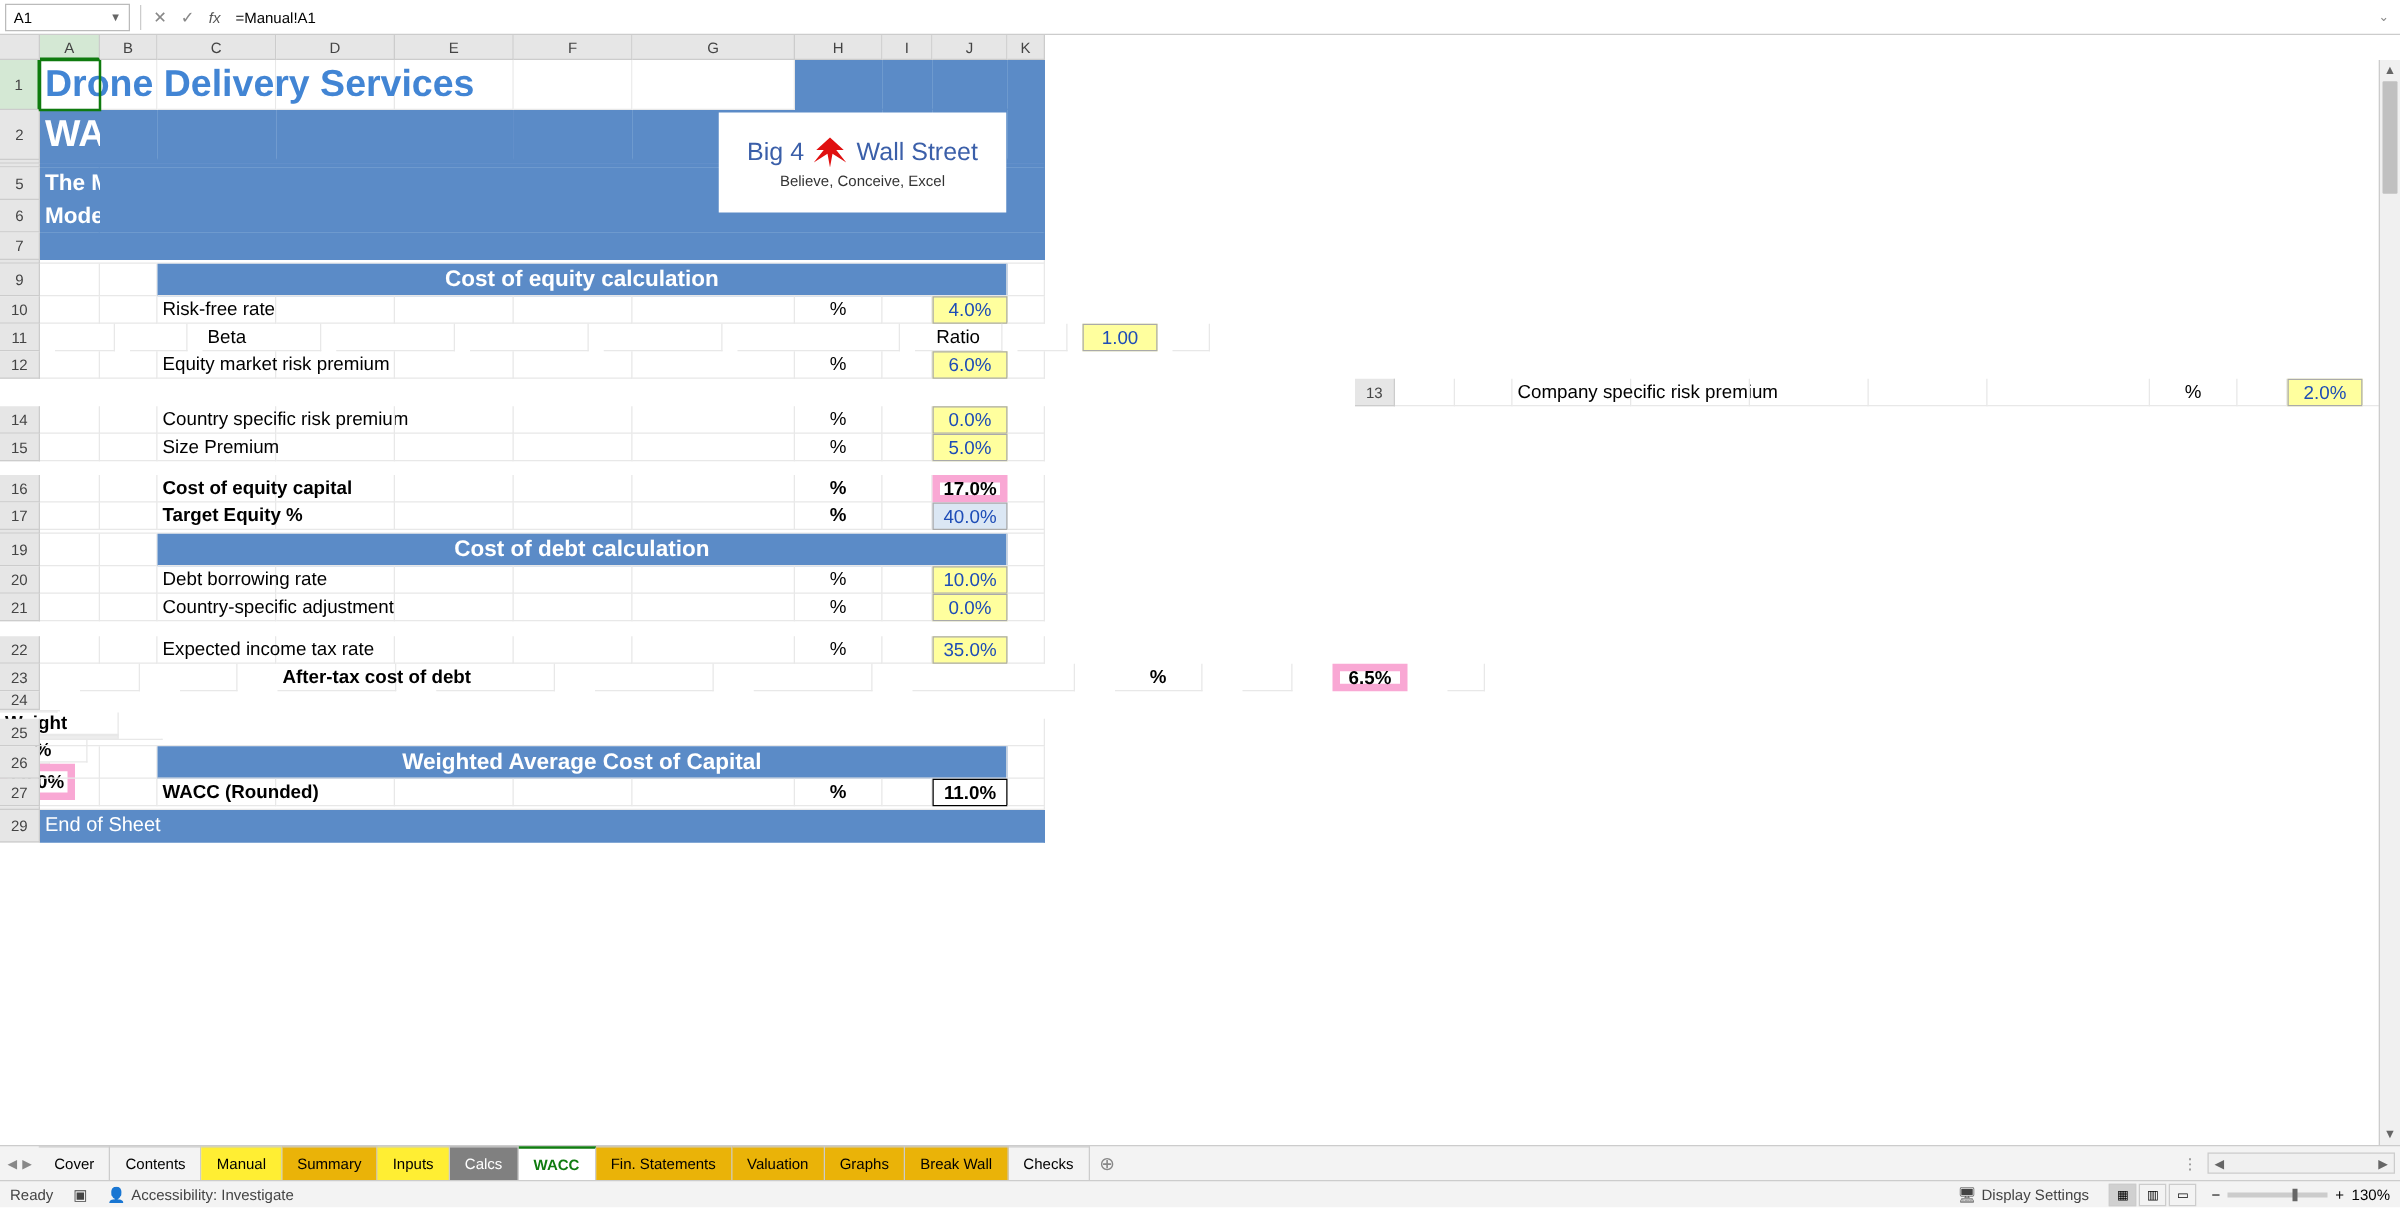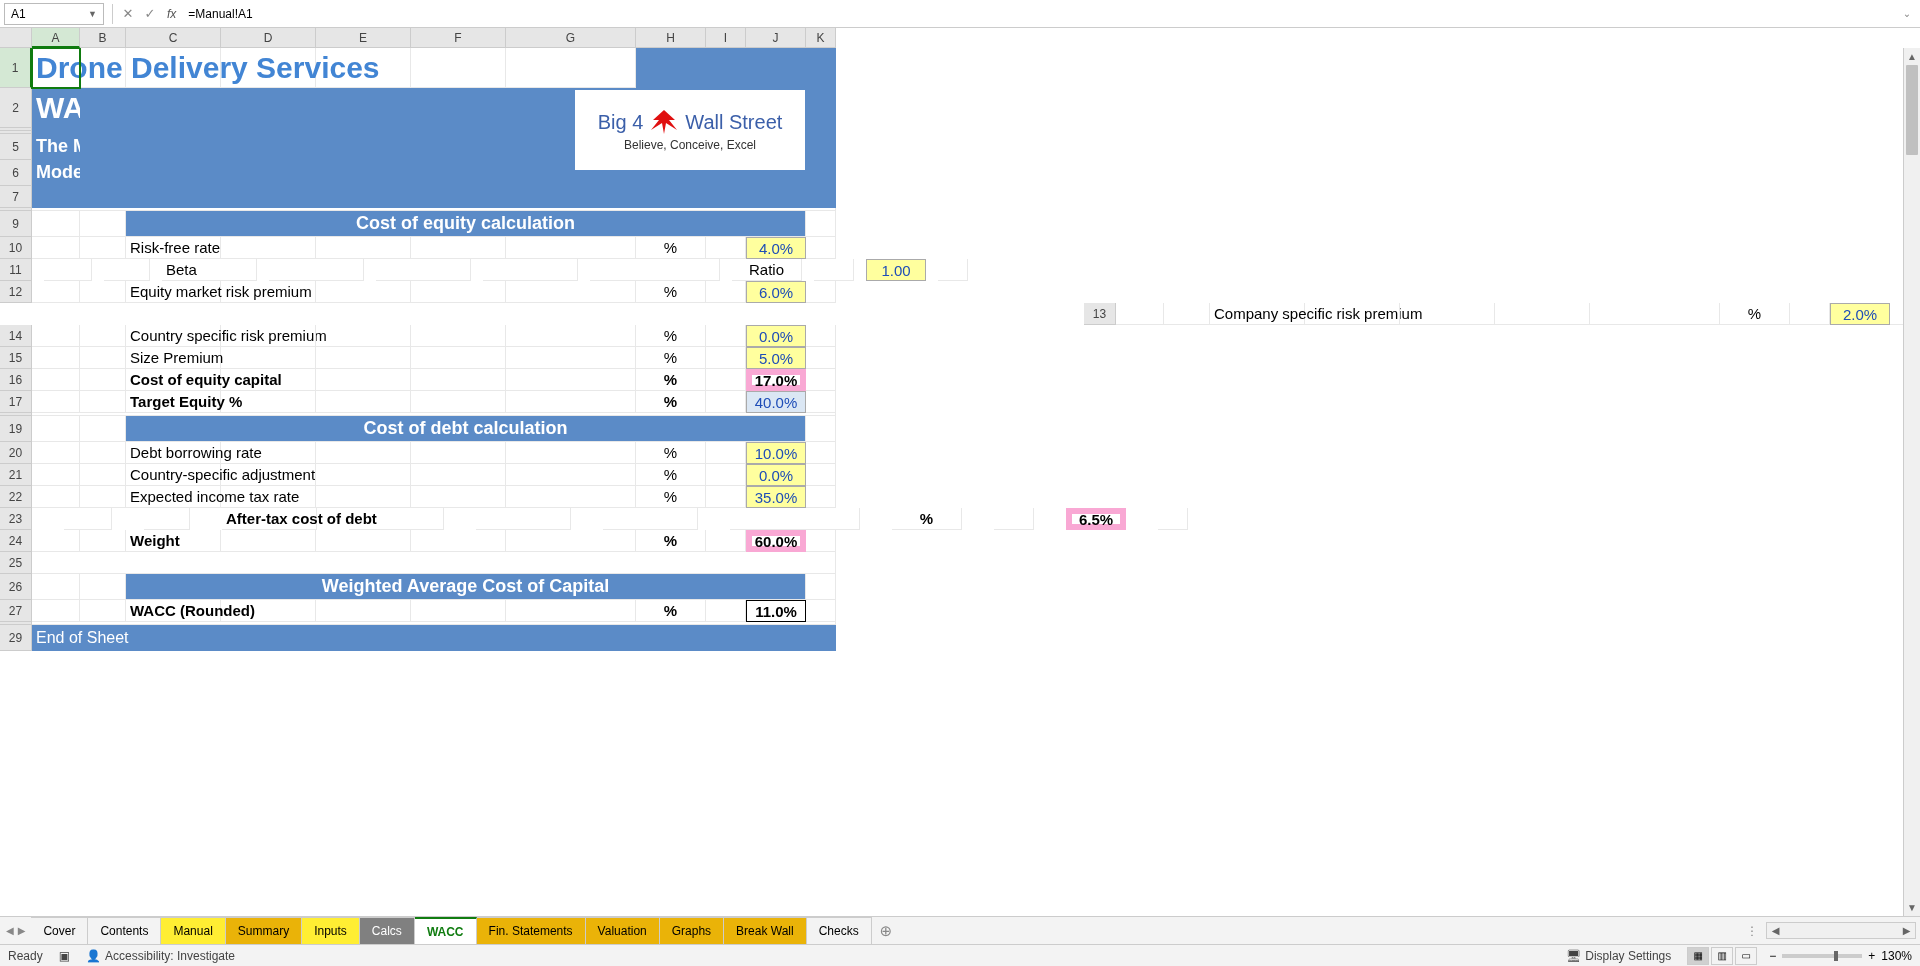--- a/index.html
+++ b/index.html
@@ -292,21 +292,21 @@
           <div class="cell c-C lbl">Size Premium</div>
           <div class="cell c-D"></div>
           <div class="cell c-E"></div>
           <div class="cell c-F"></div>
           <div class="cell c-G"></div>
           <div class="cell c-H unit">%</div>
           <div class="cell c-I"></div>
           <div class="cell c-J val-yellow">5.0%</div>
           <div class="cell c-K"></div>
         </div>
-        <div class="row" style="height: 22px;">
+        <div class="row" style="height: 22px; margin-top: 11px;">
           <div class="row-h">16</div>
           <div class="cell c-A"></div>
           <div class="cell c-B"></div>
           <div class="cell c-C lbl-bold">Cost of equity capital</div>
           <div class="cell c-D"></div>
           <div class="cell c-E"></div>
           <div class="cell c-F"></div>
           <div class="cell c-G"></div>
           <div class="cell c-H unit-bold">%</div>
           <div class="cell c-I"></div>
@@ -364,21 +364,21 @@
           <div class="cell c-C lbl">Country-specific adjustment</div>
           <div class="cell c-D"></div>
           <div class="cell c-E"></div>
           <div class="cell c-F"></div>
           <div class="cell c-G"></div>
           <div class="cell c-H unit">%</div>
           <div class="cell c-I"></div>
           <div class="cell c-J val-yellow">0.0%</div>
           <div class="cell c-K"></div>
         </div>
-        <div class="row" style="height: 22px;">
+        <div class="row" style="height: 22px; margin-top: 12px;">
           <div class="row-h">22</div>
           <div class="cell c-A"></div>
           <div class="cell c-B"></div>
           <div class="cell c-C lbl">Expected income tax rate</div>
           <div class="cell c-D"></div>
           <div class="cell c-E"></div>
           <div class="cell c-F"></div>
           <div class="cell c-G"></div>
           <div class="cell c-H unit">%</div>
           <div class="cell c-I"></div>
@@ -392,21 +392,21 @@
           <div class="cell c-C lbl-bold">After-tax cost of debt</div>
           <div class="cell c-D"></div>
           <div class="cell c-E"></div>
           <div class="cell c-F"></div>
           <div class="cell c-G"></div>
           <div class="cell c-H unit-bold">%</div>
           <div class="cell c-I"></div>
           <div class="cell c-J val-bold">6.5%</div>
           <div class="cell c-K"></div>
         </div>
-        <div class="row" style="height: 22px;">
+        <div class="row" style="height: 22px; flex-direction: column;">
           <div class="row-h">24</div>
           <div class="cell c-A"></div>
           <div class="cell c-B"></div>
           <div class="cell c-C lbl-bold">Weight</div>
           <div class="cell c-D"></div>
           <div class="cell c-E"></div>
           <div class="cell c-F"></div>
           <div class="cell c-G"></div>
           <div class="cell c-H unit-bold">%</div>
           <div class="cell c-I"></div>

